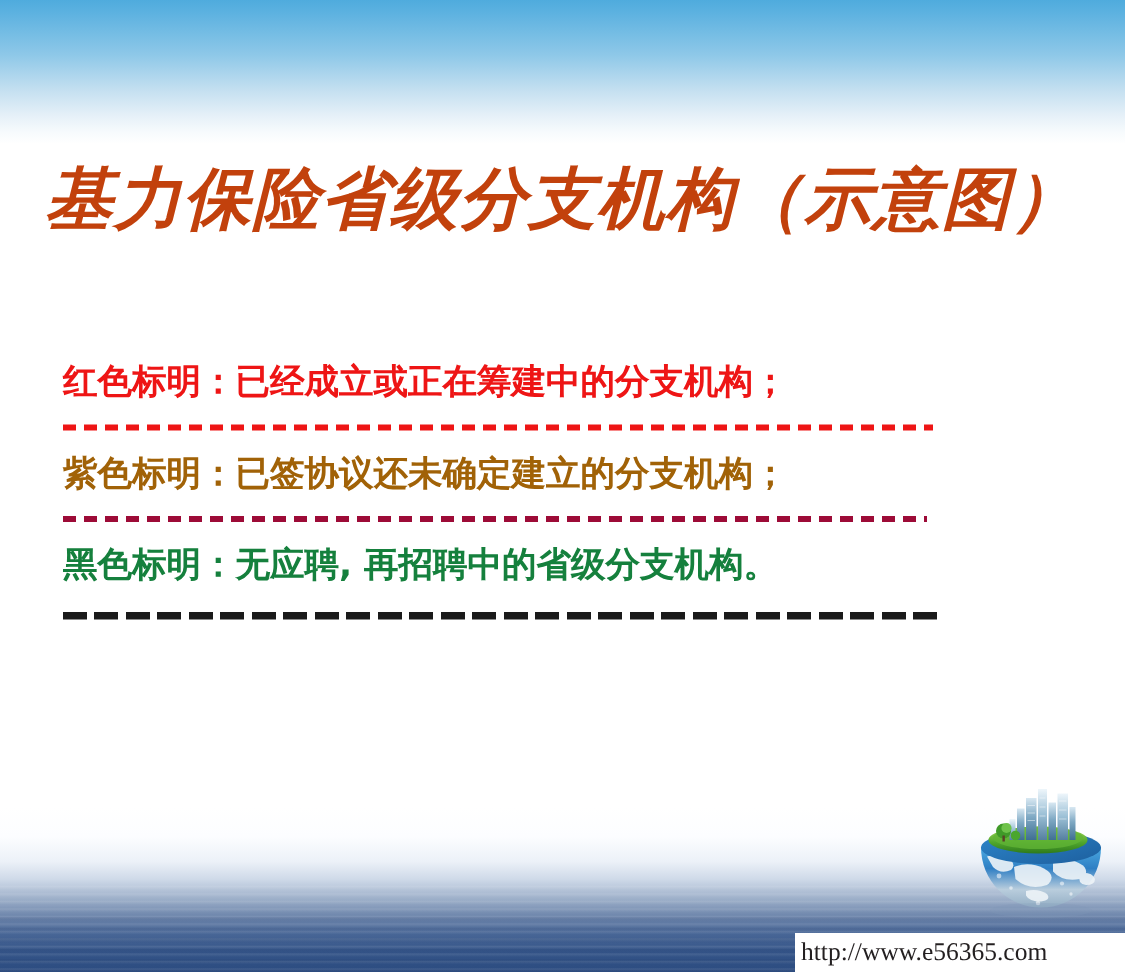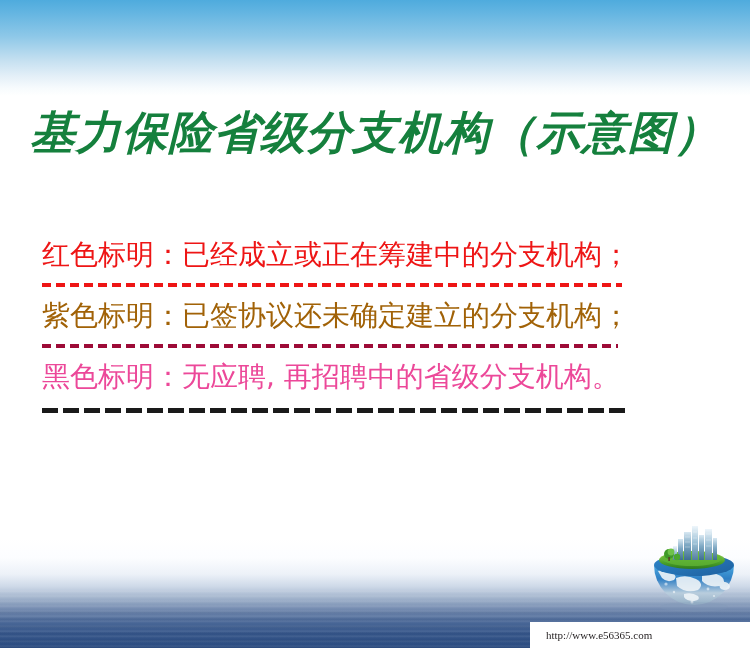--- a/index.html
+++ b/index.html
@@ -90,45 +90,45 @@
     left: 0;
     top: 104px;
     width: 750px;
     text-align: center;
     font-family: Liberation Serif, serif;
     font-weight: bold;
     font-style: italic;
     font-size: 45px;
     line-height: 58px;
     letter-spacing: 1px;
-    color: #15803d;
+    color: #c2410c;
     white-space: nowrap;
   }
 
   
   .legend {
     position: absolute;
     left: 42px;
     top: 238px;
     width: 640px;
   }
   .legend-row {
     margin: 0;
     padding: 0;
   }
   .legend-text {
     font-family: "DejaVu Sans", "Liberation Sans", sans-serif;
-    font-weight: normal;
-    font-size: 28px;
+    font-weight: bold;
+    font-size: 23px;
     line-height: 34px;
     white-space: nowrap;
   }
   .legend-text.red   { color: #ee1515; }
   .legend-text.purple{ color: #a16207; }
-  .legend-text.black { color: #ec4899; }
+  .legend-text.black { color: #15803d; }
 
   .dash {
     height: 4px;
     margin-top: 11px;
     margin-bottom: 12px;
   }
   .dash.red {
     width: 580px;
     background-image: repeating-linear-gradient(to right,
         #ee1515 0px, #ee1515 9px,
@@ -165,23 +165,23 @@
     top: 622px;
     width: 220px;
     height: 26px;
     background: #ffffff;
     display: flex;
     align-items: center;
     justify-content: flex-start;
   }
   .watermark-text {
     font-family: "Liberation Serif", "DejaVu Serif", serif;
-    font-size: 11px;
+    font-size: 17px;
     color: #231f20;
-    padding-left: 16px;
+    padding-left: 4px;
     white-space: nowrap;
   }
 </style>
 </head>
 <body>
 
 <div class="slide">
 
   <div class="sky"></div>
 

